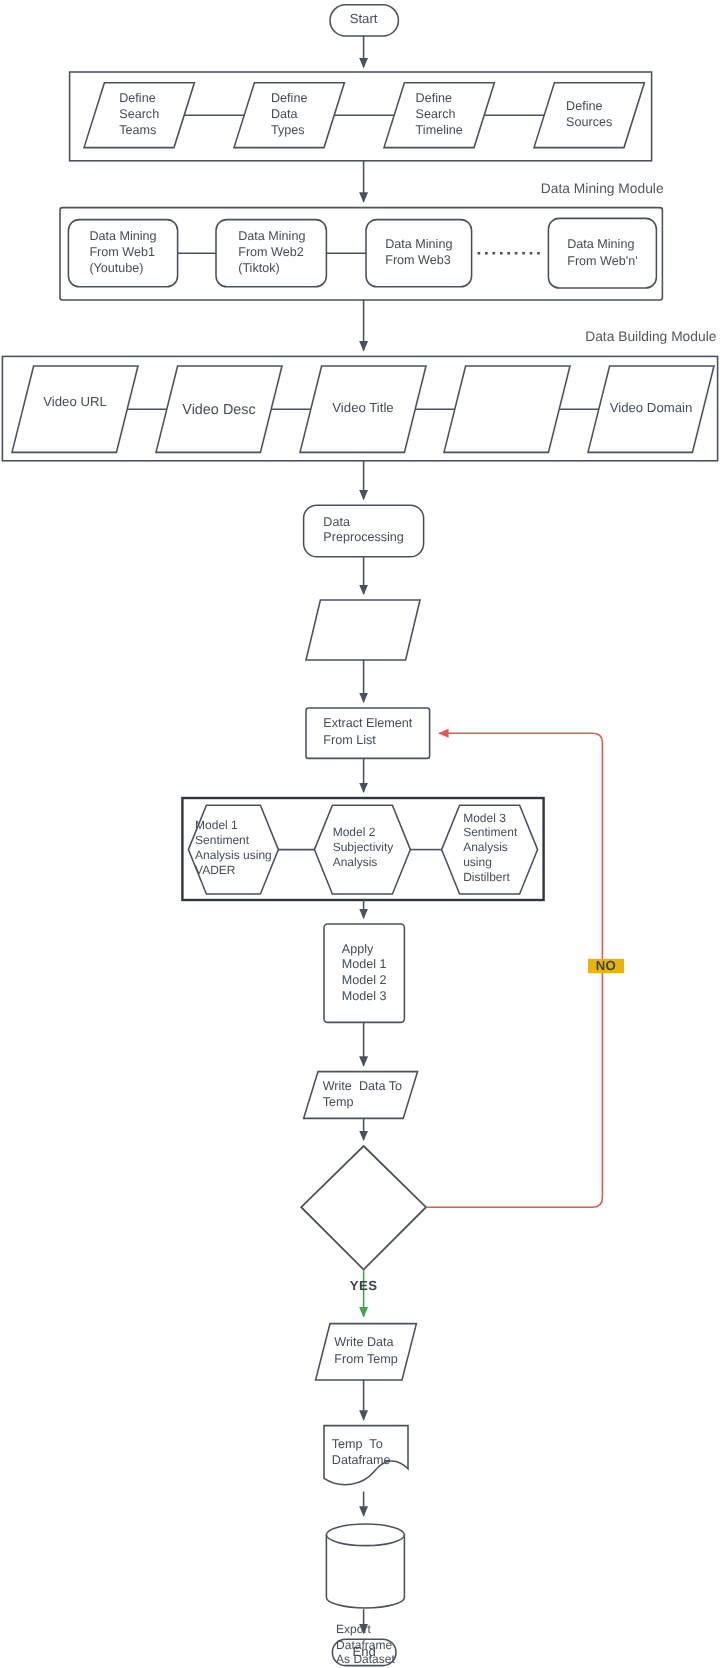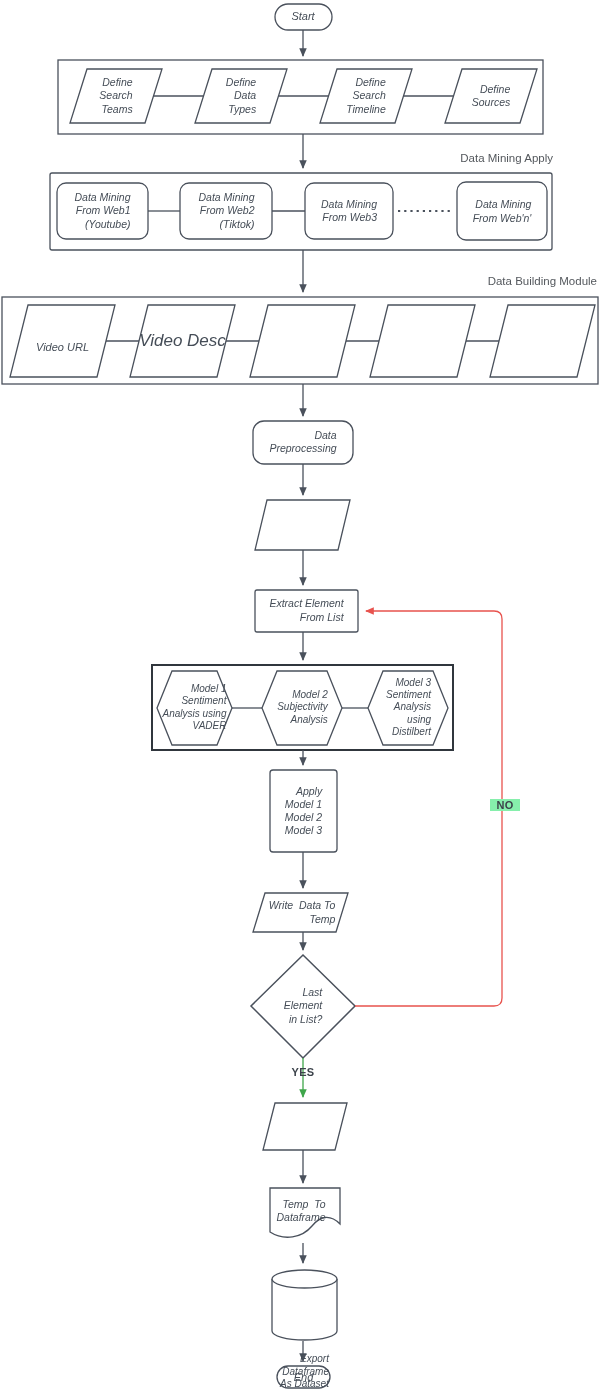--- a/index.html
+++ b/index.html
@@ -7,42 +7,41 @@
     position:relative;
     width:602px;height:1390px;
     background:#ffffff;
     font-family:"Liberation Sans", sans-serif;
     overflow:hidden;
   }
   #shapes{position:absolute;left:0;top:0;}
   .lbl{
     position:absolute;
     display:flex;align-items:center;justify-content:center;
-    text-align:right;
+    text-align:left;
     white-space:pre-wrap;
     line-height:1.24;
     font-size:10.5px;
     color:#454d57;
     pointer-events:none;
-    font-style:italic;
   }
   .sm{font-size:10px;}
   .modtitle{
     position:absolute;
     font-size:11.5px;
     color:#54585d;
     text-align:right;
     white-space:nowrap;
   }
   .branch{
     position:absolute;
     font-size:11px;font-weight:bold;color:#3c434b;
     text-align:center;letter-spacing:.3px;
   }
-  .nobg{background:#86efac;padding:0 2px;}
+  .nobg{background:#eab308;padding:0 2px;}
 </style>
 </head>
 <body>
 
 <div id="canvas">
 
   <svg id="shapes" width="602" height="1390" viewBox="0 0 602 1390">
     <defs>
       <marker id="mD" viewBox="0 0 10 10" refX="8.6" refY="5" markerWidth="7" markerHeight="7" orient="auto-start-reverse">
         <path d="M0,0.9 L9.6,5 L0,9.1 Z" fill="#4a515c"></path>
@@ -148,35 +147,37 @@
 Teams</div>
   <div class="lbl" style="left:201px;top:70px;width:80px;height:52px">Define
 Data
 Types</div>
   <div class="lbl" style="left:326px;top:70px;width:80px;height:52px">Define
 Search
 Timeline</div>
   <div class="lbl" style="left:451px;top:70px;width:80px;height:52px">Define
 Sources</div>
 
-  <div class="modtitle" style="left:442px;top:152px;width:111px">Data Mining Apply</div>
+  <div class="modtitle" style="left:442px;top:152px;width:111px">Data Mining Module</div>
   <div class="lbl" style="left:57px;top:184px;width:91px;height:54px">Data Mining
 From Web1
 (Youtube)</div>
   <div class="lbl" style="left:181px;top:184px;width:91px;height:54px">Data Mining
 From Web2
 (Tiktok)</div>
   <div class="lbl" style="left:304px;top:184px;width:90px;height:54px">Data Mining
 From Web3</div>
   <div class="lbl" style="left:457px;top:183px;width:90px;height:57px">Data Mining
 From Web'n'</div>
 
   <div class="modtitle" style="left:478px;top:275px;width:119px">Data Building Module</div>
-  <div class="lbl" style="left:17px;top:312px;width:91px;height:72px;font-size:11px">Video URL</div>
-  <div class="lbl" style="left:137px;top:305px;width:91px;height:72px;font-size:17px">Video Desc</div>
+  <div class="lbl" style="left:17px;top:300px;width:91px;height:72px;font-size:11px">Video URL</div>
+  <div class="lbl" style="left:137px;top:305px;width:91px;height:72px;font-size:12px">Video Desc</div>
+  <div class="lbl" style="left:257px;top:305px;width:91px;height:72px;font-size:11px">Video Title</div>
+  <div class="lbl" style="left:497px;top:305px;width:91px;height:72px;font-size:11px">Video Domain</div>
 
   <div class="lbl" style="left:254px;top:422px;width:98px;height:40px">Data
 Preprocessing</div>
 
 
   <div class="lbl" style="left:249px;top:591px;width:115px;height:39px">Extract Element
 From List</div>
 
   <div class="lbl sm" style="left:156px;top:668px;width:77px;height:79px">Model 1
 Sentiment
@@ -192,27 +193,26 @@
 Distilbert</div>
 
   <div class="lbl" style="left:271px;top:772px;width:65px;height:78px">Apply
 Model 1
 Model 2
 Model 3</div>
 
   <div class="lbl" style="left:257px;top:894px;width:90px;height:37px">Write  Data To
 Temp</div>
 
-  <div class="lbl" style="left:263px;top:972px;width:80px;height:68px">Last
-Element
-in List?</div>
 
   <div class="branch" style="left:285px;top:1066px;width:36px">YES</div>
   <div class="branch nobg" style="left:490px;top:799px;width:26px">NO</div>
 
+  <div class="lbl" style="left:264px;top:1104px;width:82px;height:45px">Write Data
+From Temp</div>
 
   <div class="lbl" style="left:271px;top:1191px;width:60px;height:40px">Temp  To
 Dataframe</div>
 
   <div class="lbl sm" style="left:273px;top:1352px;width:63px;height:52px">Export
 Dataframe
 As Dataset
 File</div>
 
   <div class="lbl" style="left:277px;top:1367px;width:53px;height:21px;font-size:11px">End</div>

